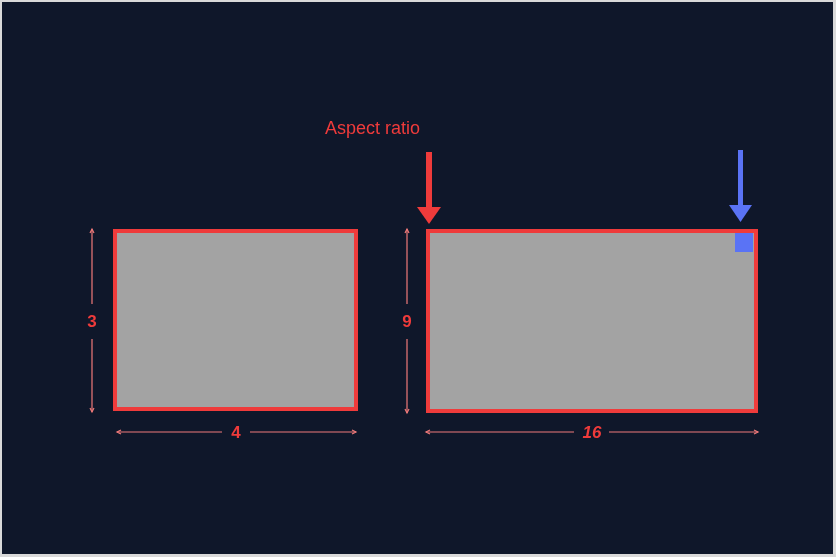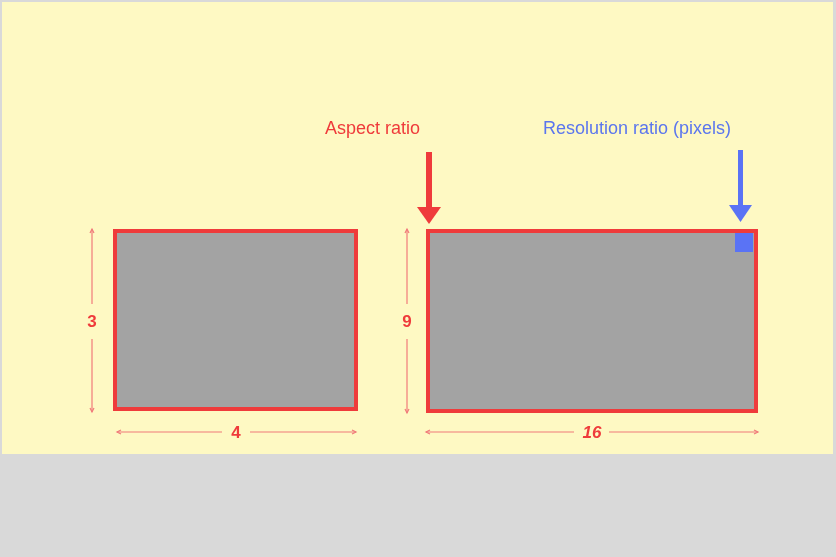--- a/index.html
+++ b/index.html
@@ -2,22 +2,22 @@
 <html><head>
   <meta charset="utf-8">
   <style>
     html, body { margin: 0; padding: 0; }
     body {
       width: 836px; height: 557px; position: relative; overflow: hidden;
       background: #d9d9d9;
       font-family: "Liberation Sans", "DejaVu Sans", sans-serif;
     }
     .canvas {
-      position: absolute; left: 2px; top: 2px; width: 831px; height: 452px;
-      background: #fef9c3;
+      position: absolute; left: 2px; top: 2px; width: 831px; height: 552px;
+      background: #0f172a;
     }
     .abs { position: absolute; }
     .label-red { color: #ef3b3b; font-size: 18px; }
     .label-blue { color: #5b76ee; font-size: 18px; }
     .rect {
       position: absolute; box-sizing: border-box;
       background: #a3a3a3; border: 4px solid #ef3b3b;
     }
     .pixel { position: absolute; background: #5a73f5; }
     .dim-num {
@@ -25,21 +25,20 @@
       text-align: center; line-height: 20px;
     }
     svg { position: absolute; left: 0; top: 0; overflow: visible; }
   </style>
 </head>
 <body>
 
 <div class="canvas">
 
   <div class="abs label-red" style="left:323px; top:116px;">Aspect ratio</div>
-  <div class="abs label-blue" style="left:541px; top:116px;">Resolution ratio (pixels)</div>
 
   <svg width="831" height="552">
 
     <g>
       <rect x="424" y="150" width="6" height="58" fill="#ef3b3b"></rect>
       <polygon points="415,205 439,205 427,222" fill="#ef3b3b"></polygon>
     </g>
 
     <g>
       <rect x="736" y="148" width="5" height="58" fill="#5a73f5"></rect>

